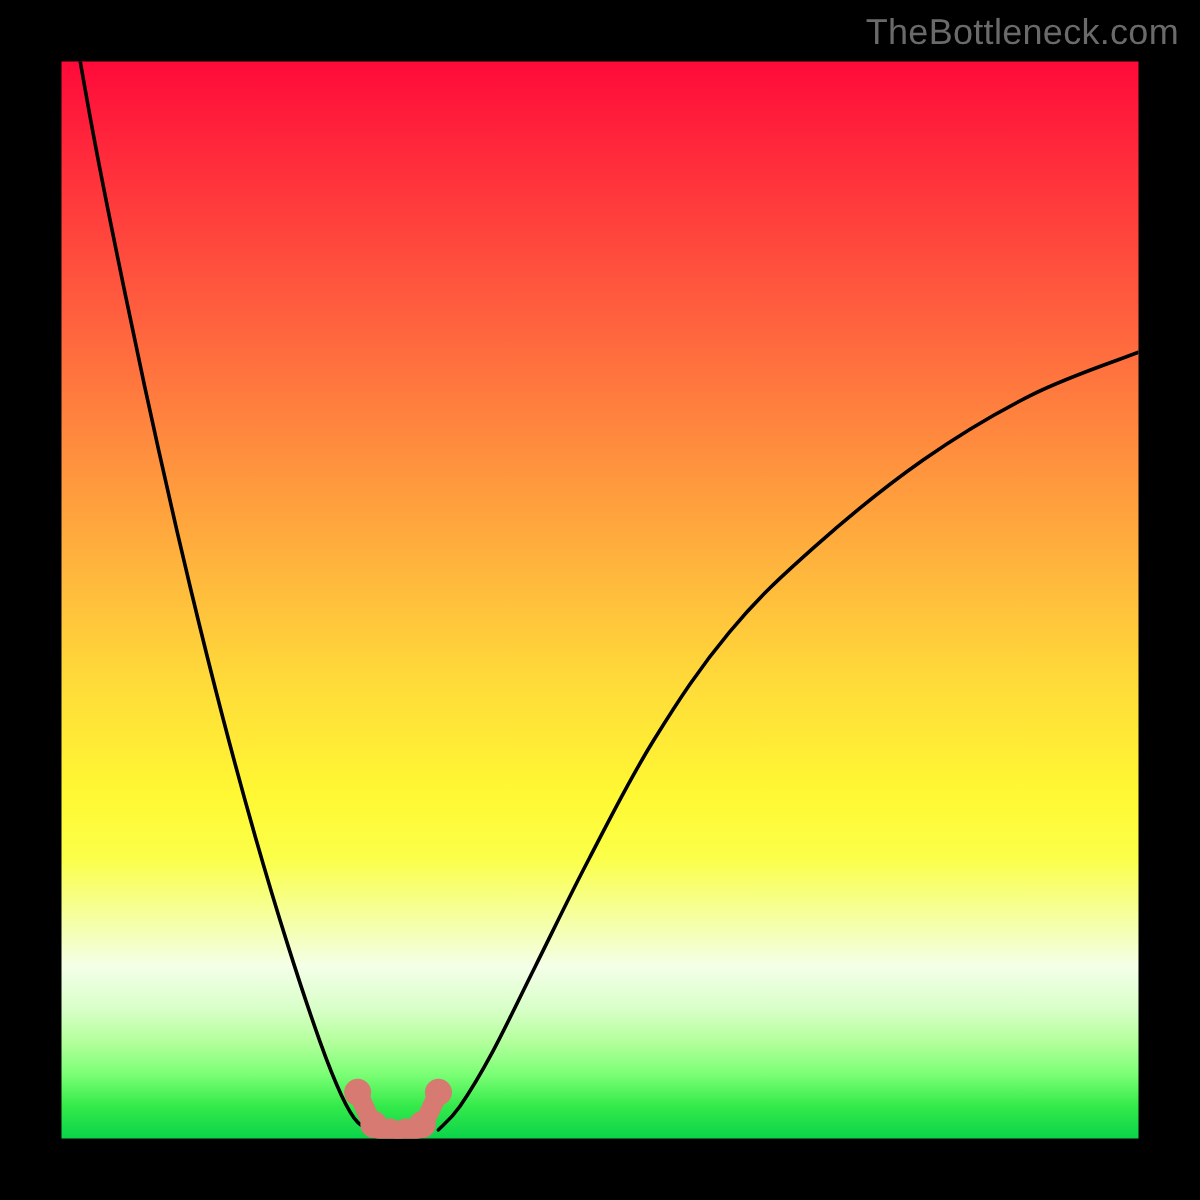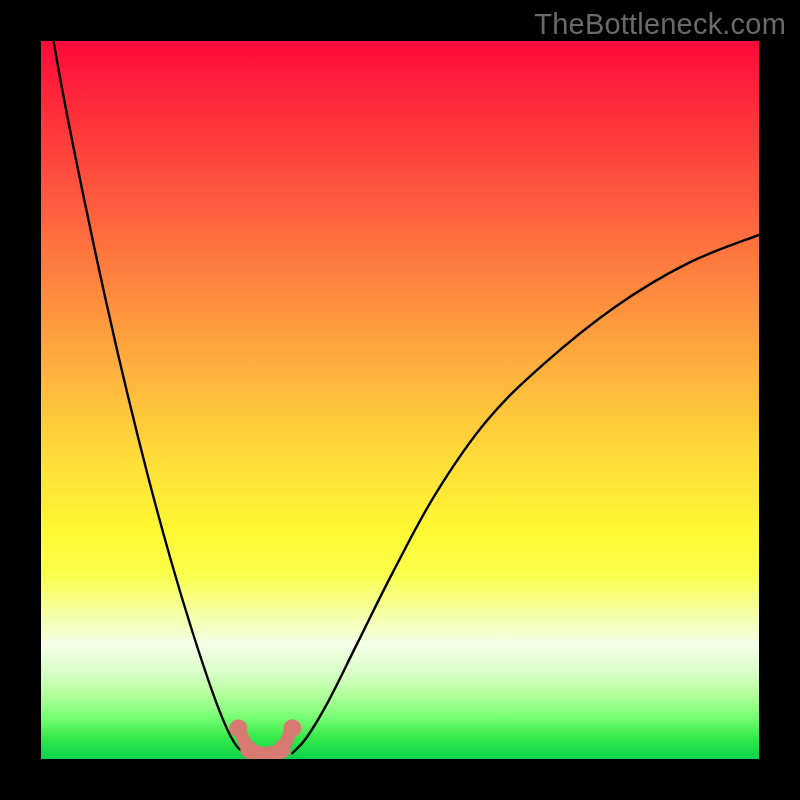--- a/index.html
+++ b/index.html
@@ -47,21 +47,21 @@
     left: 0;
     top: 0;
     width: 718px;
     height: 718px;
   }
   .watermark {
     position: absolute;
     top: 8px;
     right: 14px;
     color: #6a6a6a;
-    font-size: 29px;
+    font-size: 24px;
     letter-spacing: 0.2px;
     font-weight: 400;
   }
 </style>
 </head>
 <body>
 
 <div class="frame">
   <div class="plot">
     <svg class="curve" viewBox="0 0 718 718">

